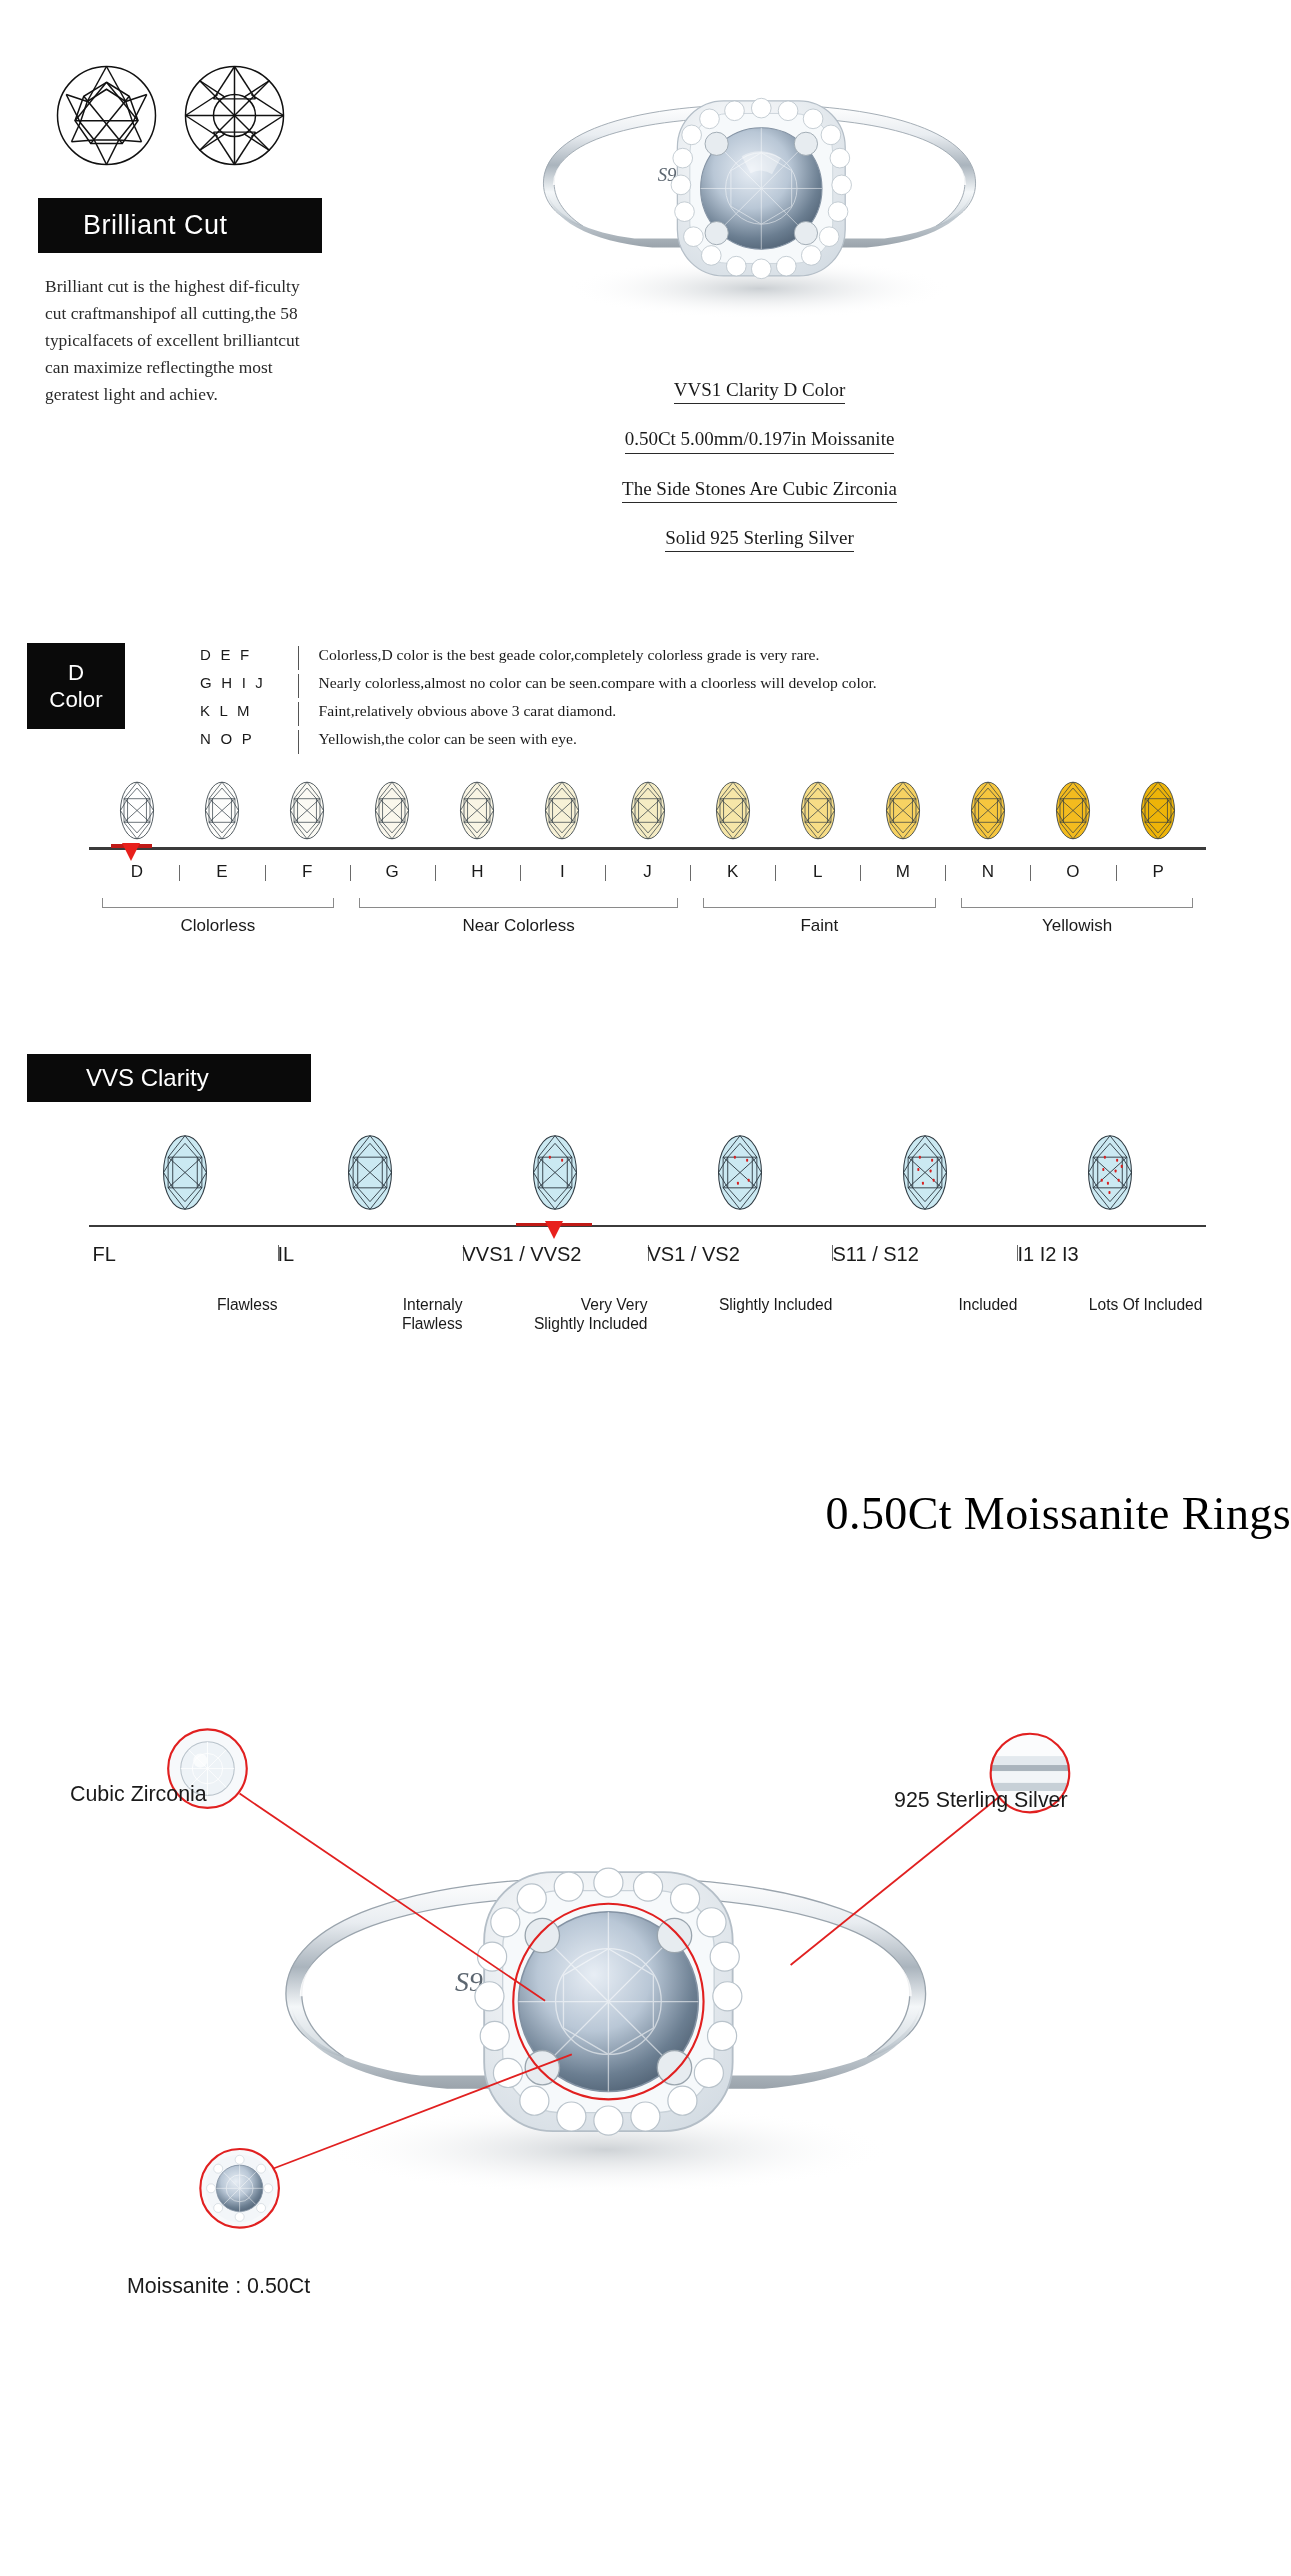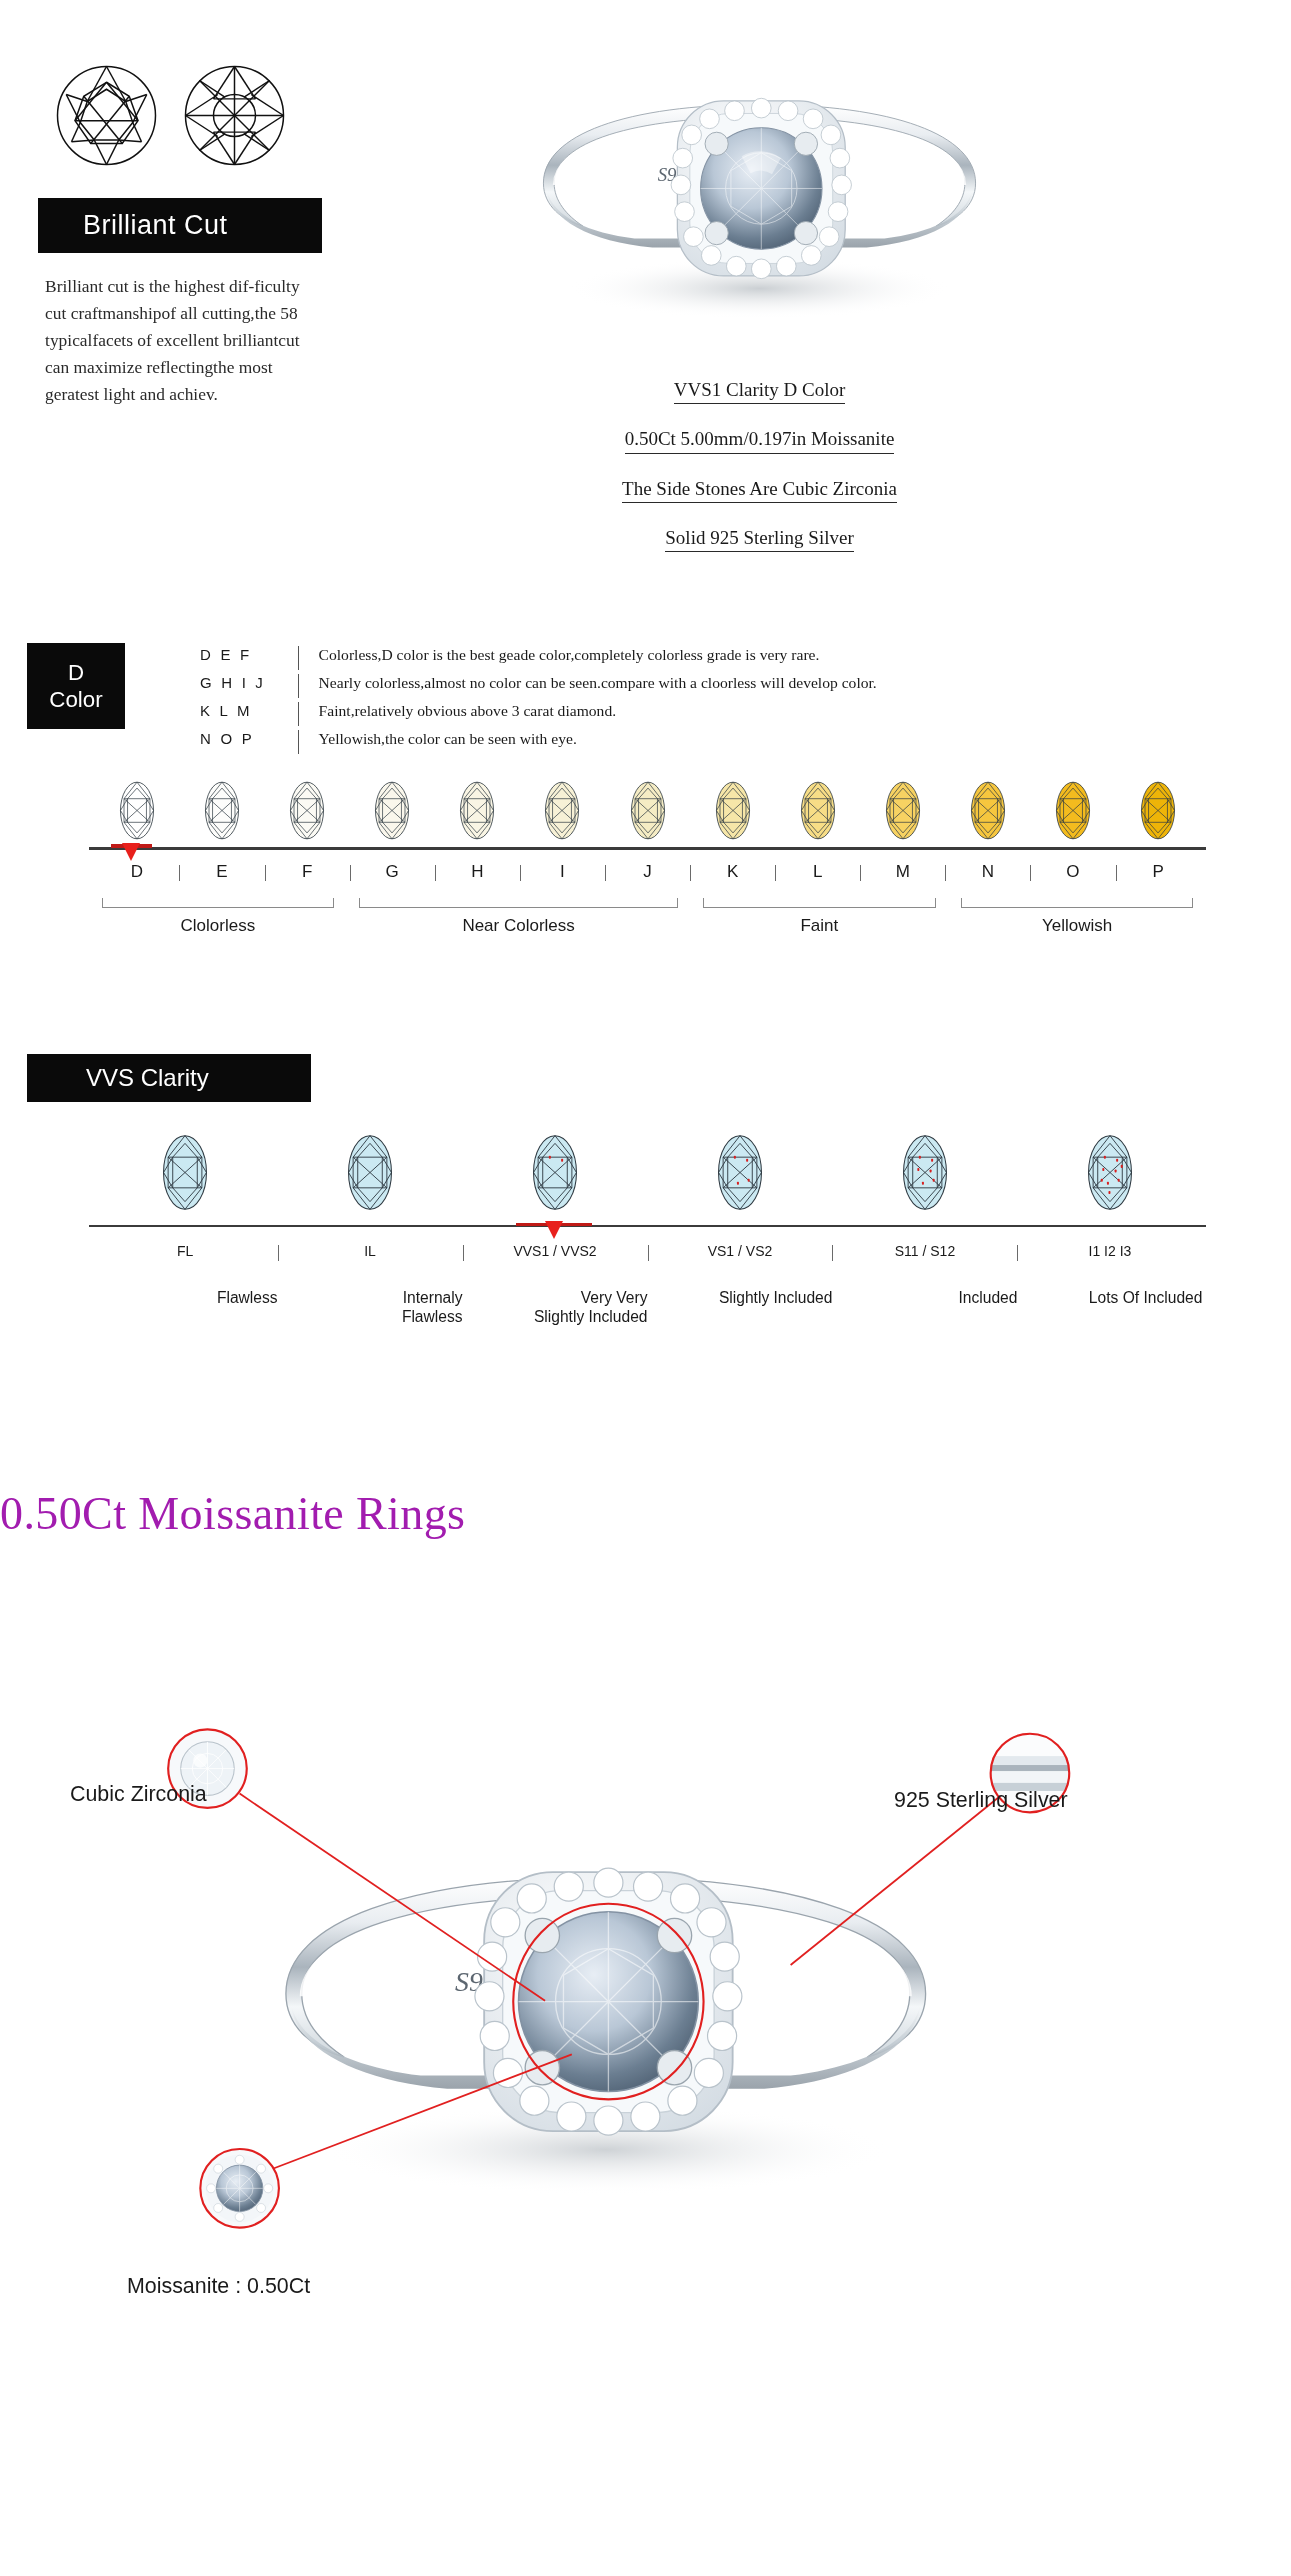--- a/index.html
+++ b/index.html
@@ -92,32 +92,32 @@
     background:#0a0a0a; color:#fff; width:284px; height:48px;
     display:flex; align-items:center; padding-left:59px;
     font-size:24px; font-family:"Liberation Sans", sans-serif; font-weight:300;
   }
   .clarity-scale { position:absolute; left:89px; top:80px; width:1117px; }
   .cl-gems { display:flex; padding:0 3.6px; }
   .cl-gem-cell { flex:1; display:flex; justify-content:center; }
   .cl-axis-wrap { position:relative; margin-top:14.3px; height:9px; }
   .cl-axis-line { height:2.2px; background:#3b3b3b; width:100%; }
   .cl-labels { display:flex; margin-top:9px; padding:0 3.6px; }
-  .cl-label-cell { flex:1; text-align:center; font-size:14px; font-family:"Liberation Sans", sans-serif; position:relative; }
+  .cl-label-cell { flex:1; font-size:20px; font-family:"Liberation Sans", sans-serif; position:relative; }
   .cl-label-cell:not(:last-child)::after {
     content:""; position:absolute; right:-0.9px; top:1.8px; width:0.9px; height:16px; background:#6a6a6a;
   }
   .cl-descs { display:flex; margin-top:29px; padding:0 3.6px; }
   .cl-desc-cell { flex:1; text-align:right; font-size:15.6px; line-height:19px; font-family:"Liberation Sans", sans-serif; }
 
   
   .sec-title { position:relative; height:152px; }
   .big-title {
-    text-align:left; font-size:46px; font-weight:400; letter-spacing:0.4px;
-    font-family:"Liberation Serif", serif; color:#a21caf; padding-top:49px;
+    text-align:right; font-size:46px; font-weight:400; letter-spacing:0.4px;
+    font-family:"Liberation Serif", serif; color:#000000; padding-top:49px;
   }
 
   .sec-annot { position:relative; height:768px; }
   .annot-svg { position:absolute; left:0; top:0; }
   .annot-label {
     position:absolute; font-size:21.4px; font-family:Liberation Sans, sans-serif; color:#1a1a1a; white-space:nowrap;
   }
   .lbl-cz { left:70px; top:954px; }
   .lbl-ss { left:518px; top:963px; }
   .lbl-moi{ left:76px; top:1287px; }

